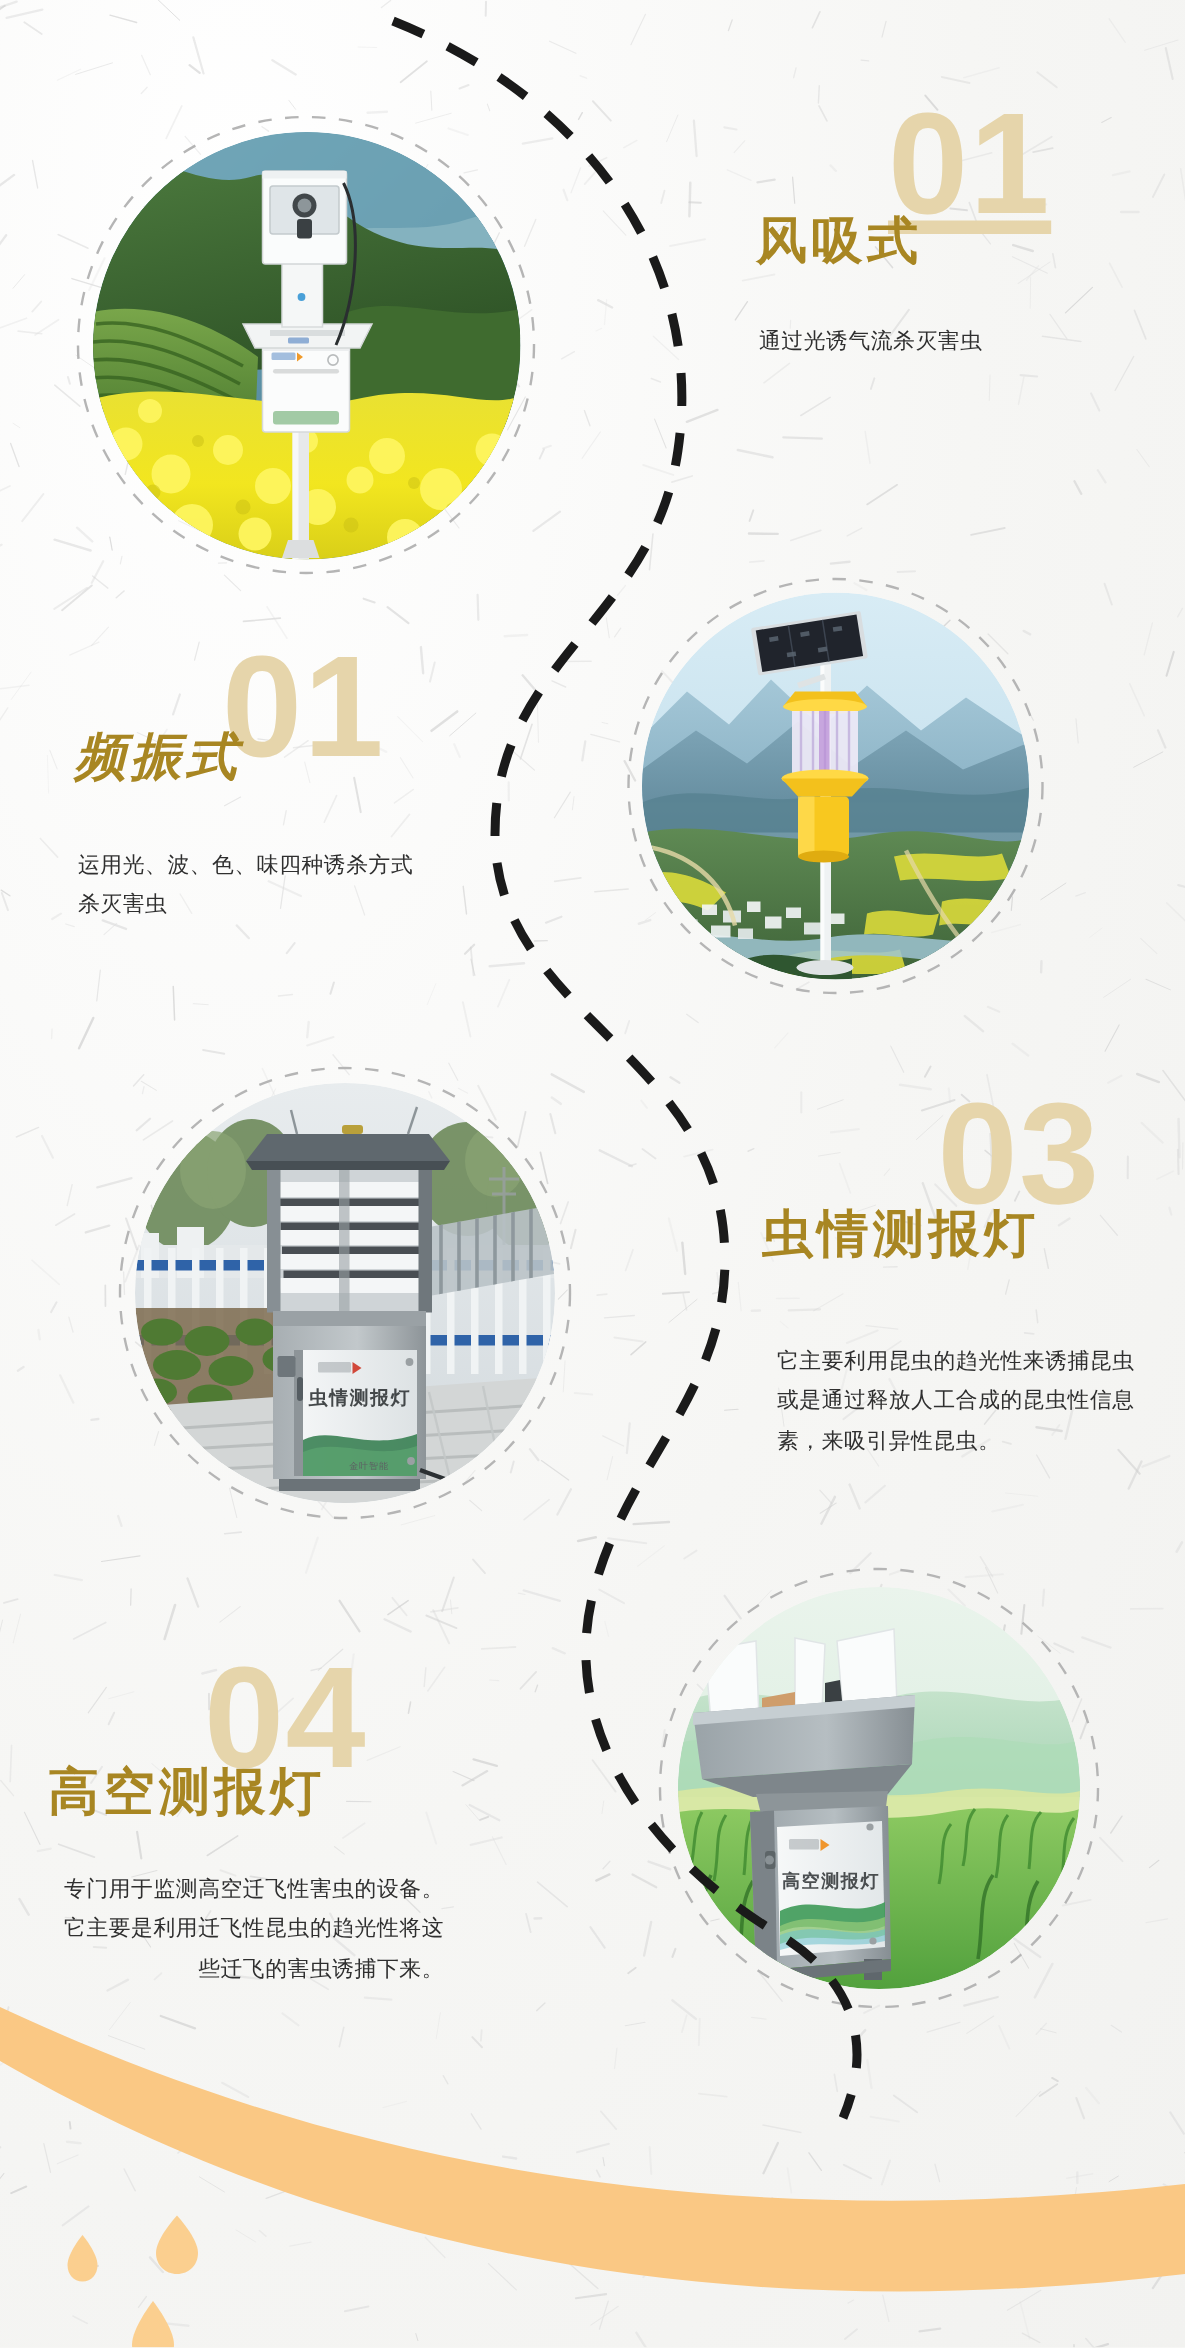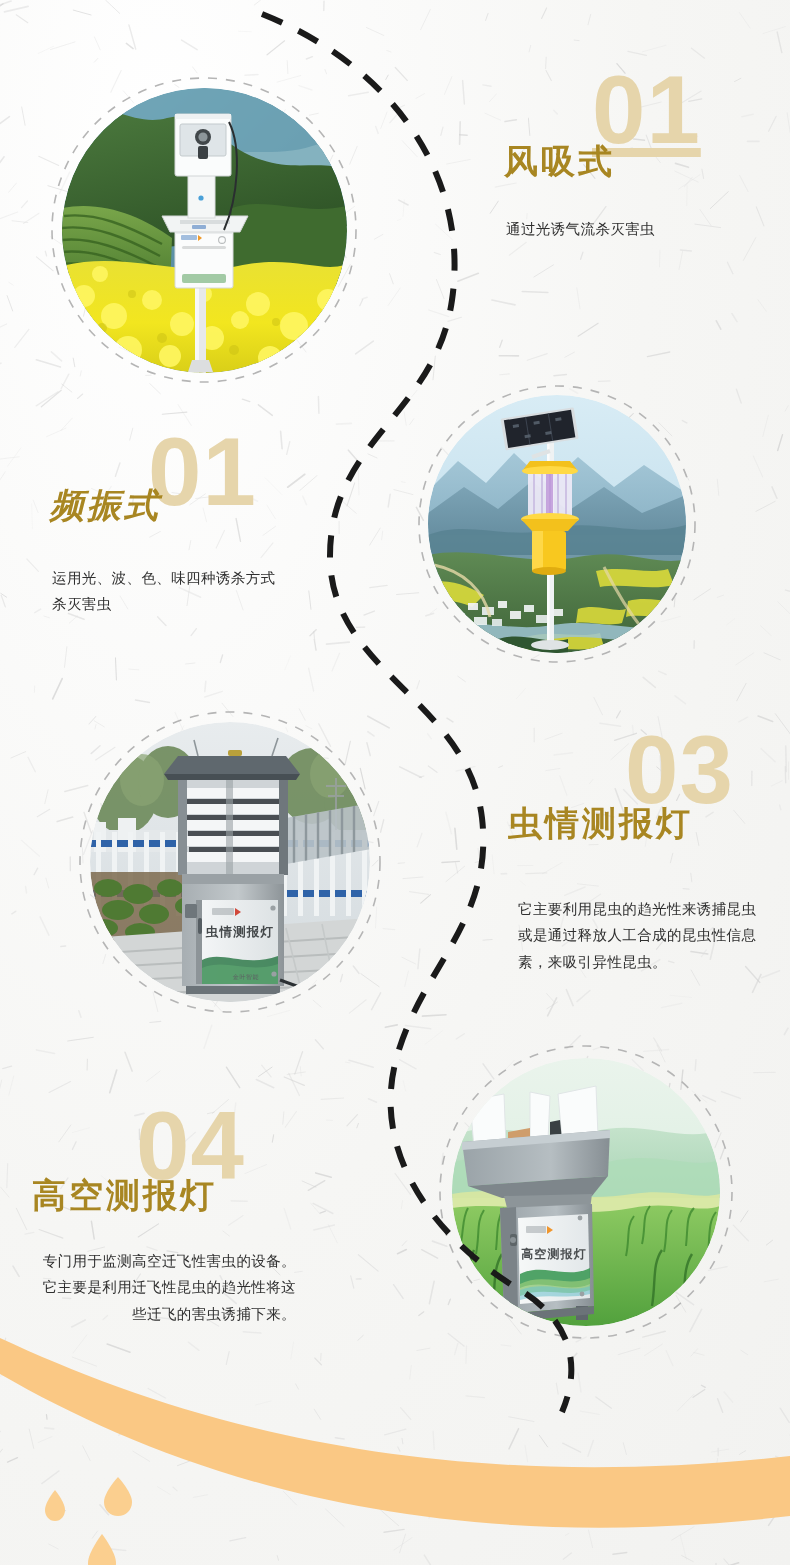--- a/index.html
+++ b/index.html
@@ -40,21 +40,21 @@
     position:absolute;
     font-size:34px; font-weight:700; letter-spacing:3px;
     color:#a88622; line-height:1.1;
     font-family:"DejaVu Sans","Liberation Sans",sans-serif;
     white-space:nowrap;
     margin-top:15px;
   }
   .desc {
     position:absolute;
     font-size:14.5px; line-height:1.82; color:#2f2f2f;
-    font-family:Liberation Sans, sans-serif;
+    font-family:Liberation Mono, monospace;
     letter-spacing:.4px;
   }
 
   
   #bottomdecor { position:absolute; left:0; top:1330px; width:790px; height:235px; }
 </style>
 </head>
 <body>
 
 <div id="stage">

